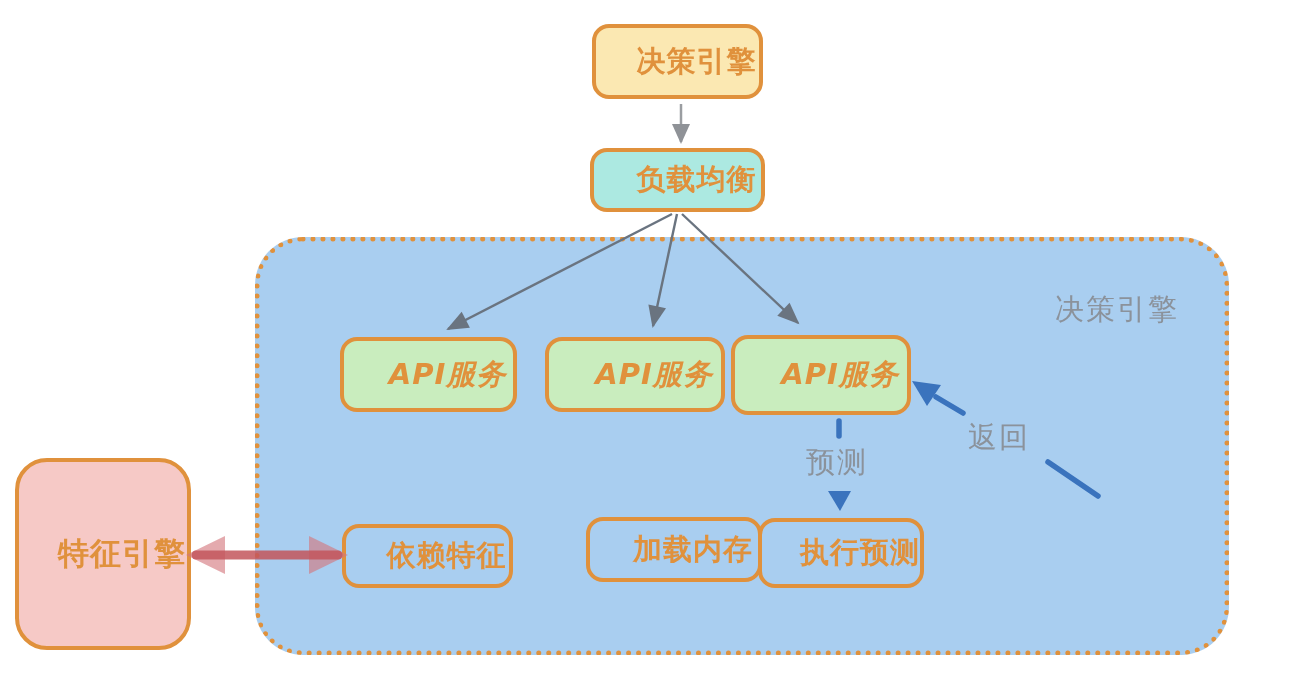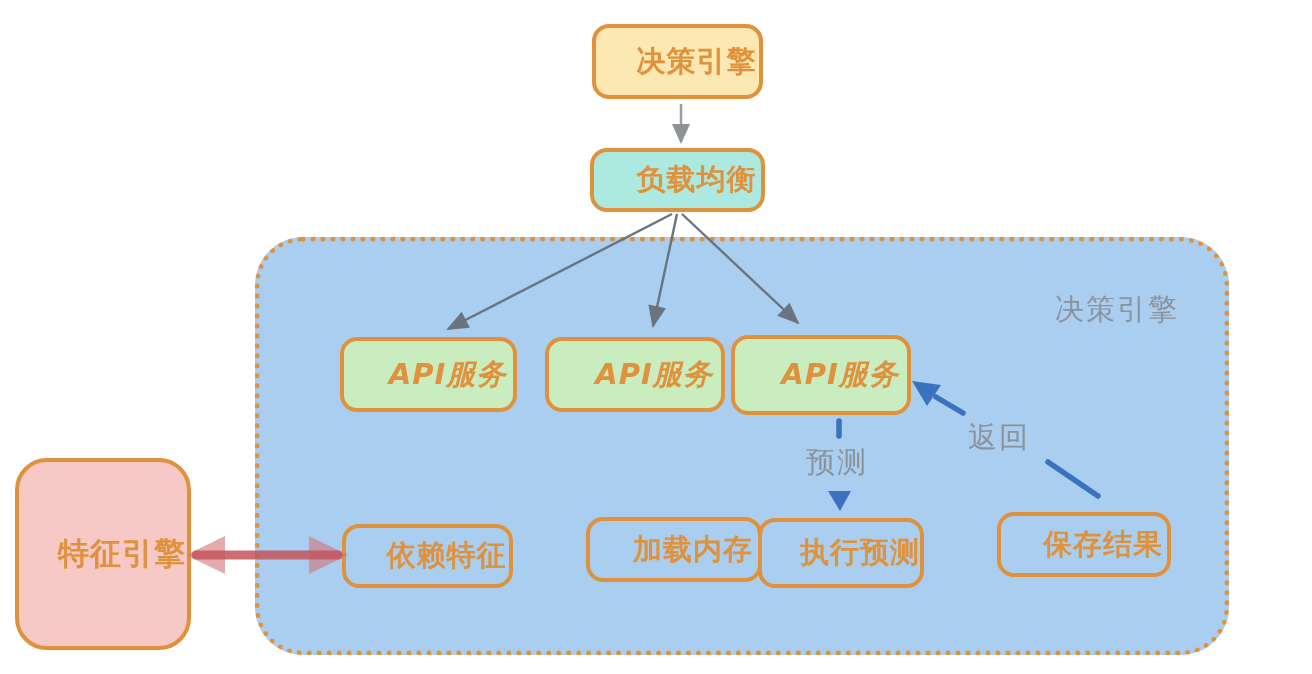--- a/index.html
+++ b/index.html
@@ -106,23 +106,20 @@
   </div>
 
   <div id="load-memory" class="node">
     <span>加载内存</span>
   </div>
 
   <div id="execute-prediction" class="node">
     <span>执行预测</span>
   </div>
 
-  <div id="save-results" class="node">
-    <span>保存结果</span>
-  </div>
 
   <div id="feature-engine" class="node">
     <span>特征引擎</span>
   </div>
 
   <div id="predict-label" class="float-label">预测</div>
   <div id="return-label" class="float-label">返回</div>
 
   <svg id="arrow-layer" width="1312" height="674" viewBox="0 0 1312 674">
     <defs>

